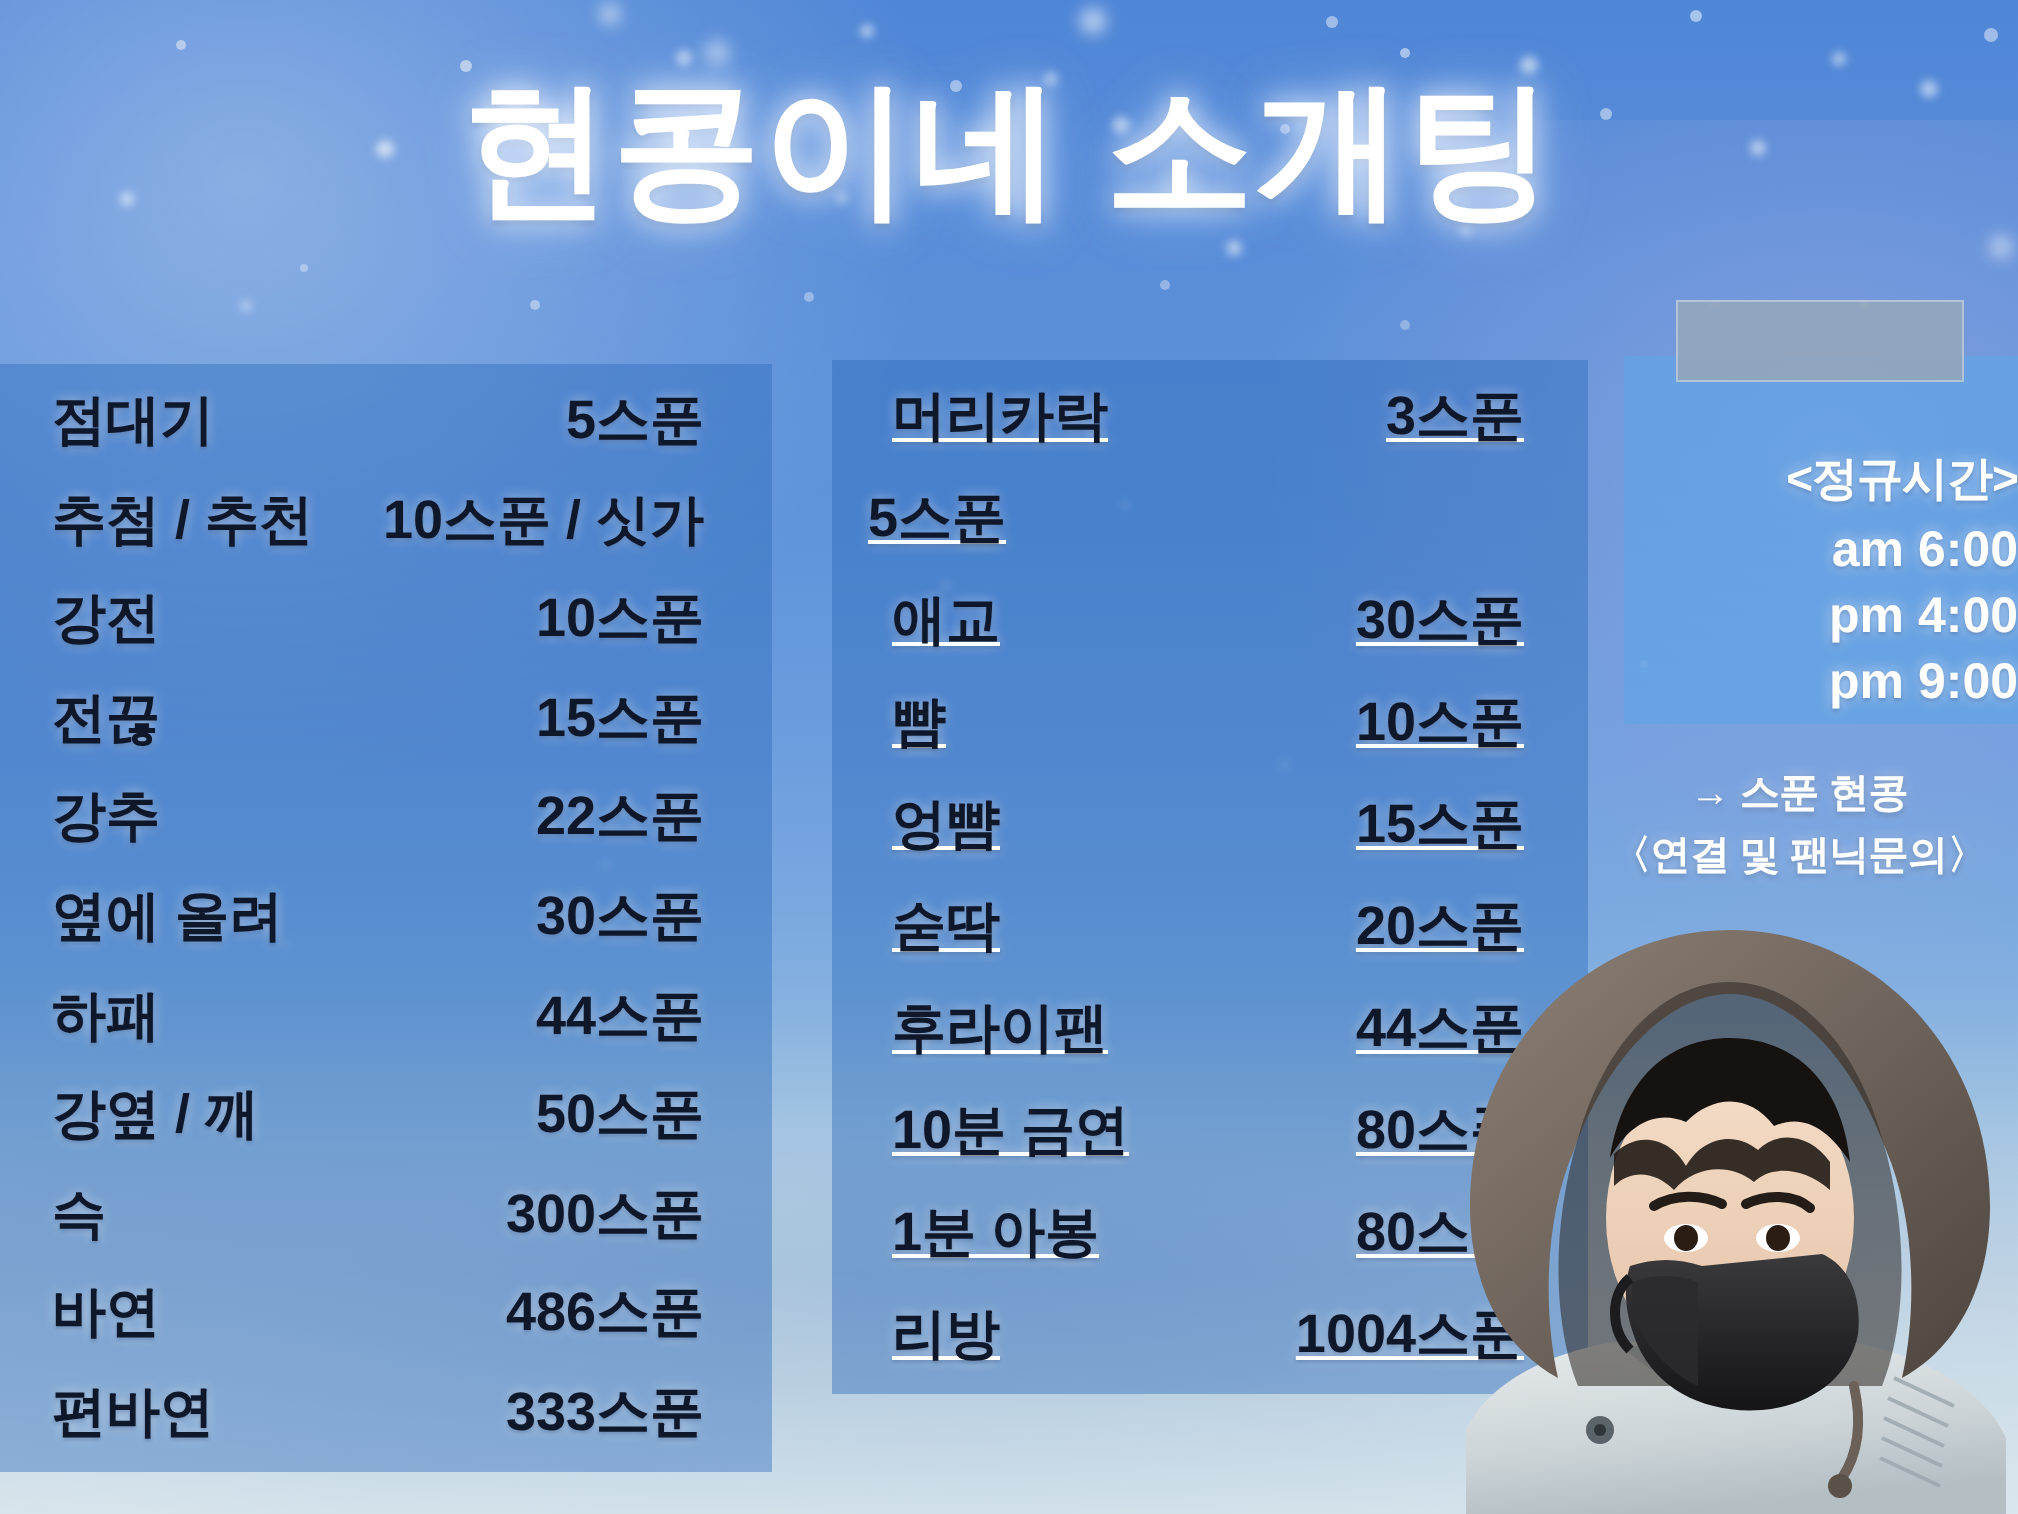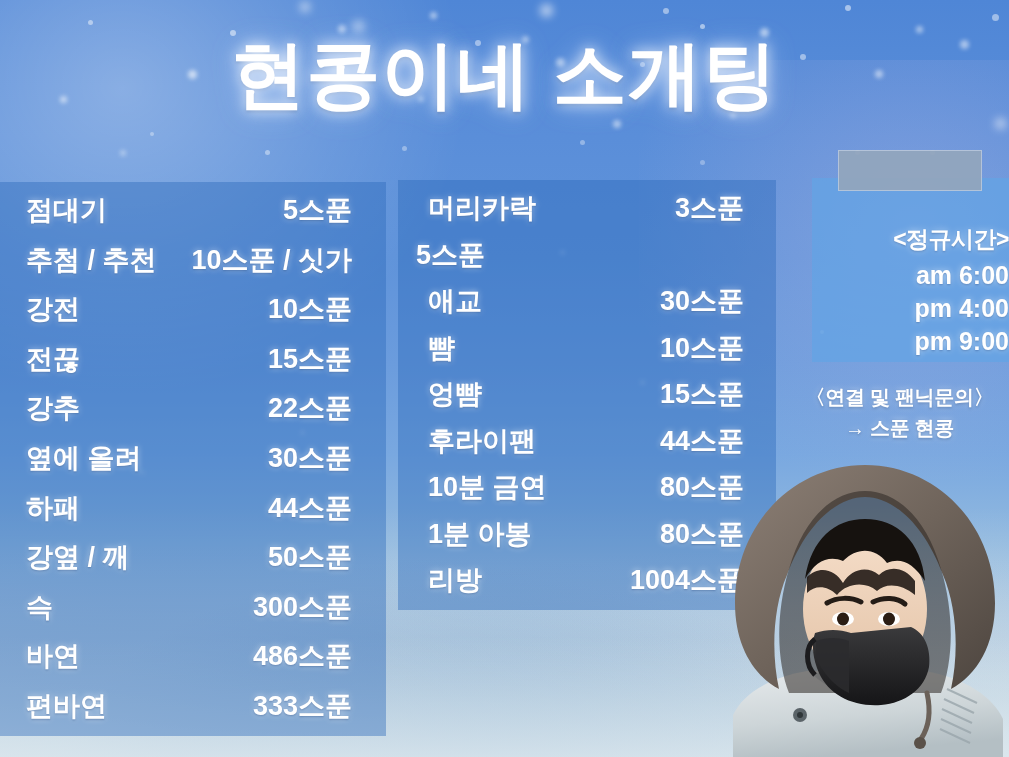--- a/index.html
+++ b/index.html
@@ -95,34 +95,34 @@
   }
 
   
   .panel {
     position: absolute;
     background: rgba(44,106,186,0.42);
     padding: 10px 18px 12px 18px;
     color: #ffffff;
   }
   .panel-left  { left: 0px;   top: 182px; width: 386px; height: 554px; }
-  .panel-right { left: 398px; top: 180px; width: 378px; height: 430px; }
+  .panel-right { left: 416px; top: 180px; width: 378px; height: 517px; text-decoration: underline; }
 
   .rows { display: flex; flex-direction: column; height: 100%; justify-content: space-between; }
   .row {
     display: flex;
     align-items: baseline;
     justify-content: space-between;
     gap: 8px;
     white-space: nowrap;
   }
   .row .lbl, .row .val {
     font-size: 27px;
     font-weight: 700;
-    color: #ffffff;
+    color: #0f172a;
     text-shadow: 0 0 6px rgba(255,255,255,0.5), 0 1px 2px rgba(30,70,130,0.5);
   }
   .panel-left .row .lbl { padding-left: 8px; }
   .panel-right .row .lbl { padding-left: 12px; }
   .panel-right .row .val { padding-right: 14px; }
   .panel-left .row .val { padding-right: 16px; }
 
   
   .schedule {
     position: absolute;
@@ -306,20 +306,24 @@
         </div>
         <div class="row">
           <span class="lbl">뺨</span>
           <span class="val">10스푼</span>
         </div>
         <div class="row">
           <span class="lbl">엉뺨</span>
           <span class="val">15스푼</span>
         </div>
         <div class="row">
+          <span class="lbl">숟딱</span>
+          <span class="val">20스푼</span>
+        </div>
+        <div class="row">
           <span class="lbl">후라이팬</span>
           <span class="val">44스푼</span>
         </div>
         <div class="row">
           <span class="lbl">10분 금연</span>
           <span class="val">80스푼</span>
         </div>
         <div class="row">
           <span class="lbl">1분 아봉</span>
           <span class="val">80스푼</span>
@@ -335,22 +339,22 @@
     <div class="schedule-inner">
       <div class="schedule-title">&lt;정규시간&gt;</div>
       <div class="schedule-line">am 6:00</div>
       <div class="schedule-line">pm 4:00</div>
       <div class="schedule-line">pm 9:00</div>
     </div>
   </div>
   <div class="redaction"></div>
 
   <div class="contact">
+    <div class="contact-line">→ 스푼 현콩</div>
     <div class="contact-line">〈연결 및 팬닉문의〉</div>
-    <div class="contact-line">→ 스푼 현콩</div>
   </div>
 
   <svg class="person" viewBox="0 0 300 300">
     <defs>
       <linearGradient id="hoodG" x1="0" y1="0" x2="1" y2="1">
         <stop offset="0%" stop-color="#8d8076"></stop>
         <stop offset="50%" stop-color="#6f645b"></stop>
         <stop offset="100%" stop-color="#4d453f"></stop>
       </linearGradient>
       <linearGradient id="coatG" x1="0" y1="0" x2="0.3" y2="1">

